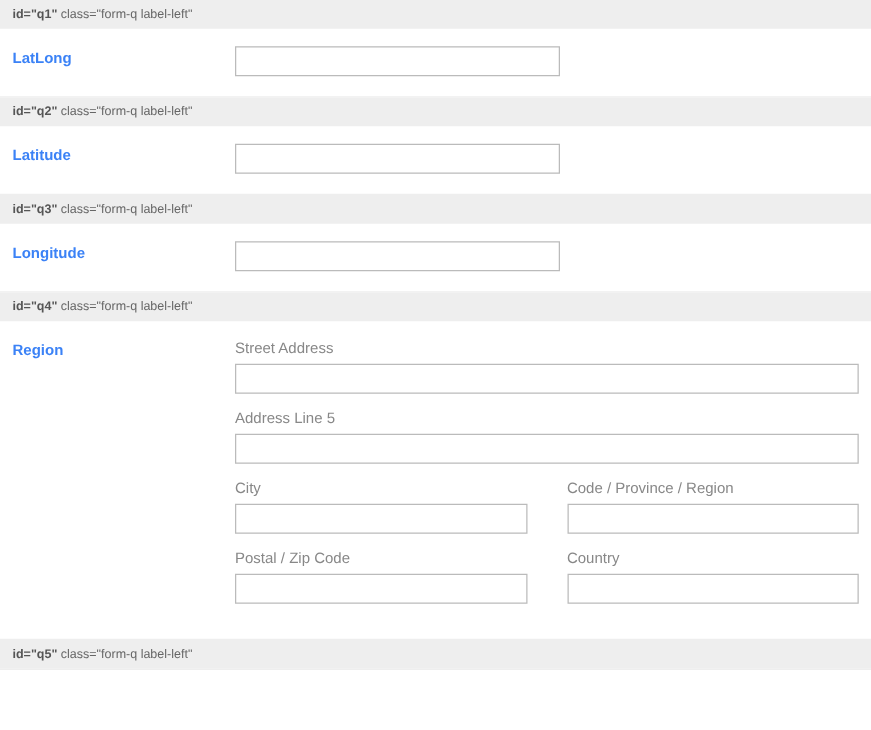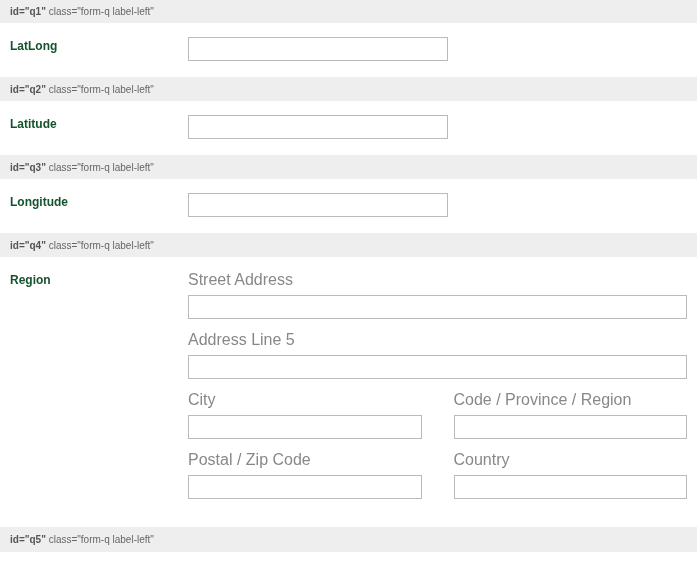--- a/index.html
+++ b/index.html
@@ -21,41 +21,41 @@
     font-family: Arial, sans-serif;
   }
   .meta-bar b { color: #555; }
   .q-body {
     display: flex;
     padding: 14px 10px 16px 10px;
   }
   .q-label {
     width: 178px;
     font-weight: bold;
-    color: #14532d;
+    color: #3b82f6;
     font-size: 12px;
     padding-top: 2px;
     flex-shrink: 0;
   }
   .q-input-area {
     flex: 1;
   }
   .simple-input input[type=text] {
     width: 260px;
     height: 24px;
     border: 1px solid #bbb;
     padding: 2px 4px;
     font-size: 12px;
   }
   .addr-field {
     margin-bottom: 12px;
   }
   .addr-field-label {
     color: #888;
-    font-size: 16px;
+    font-size: 12px;
     margin-bottom: 6px;
   }
   .addr-full input[type=text] {
     width: 100%;
     max-width: 510px;
     height: 24px;
     border: 1px solid #bbb;
     padding: 2px 4px;
     font-size: 12px;
   }

